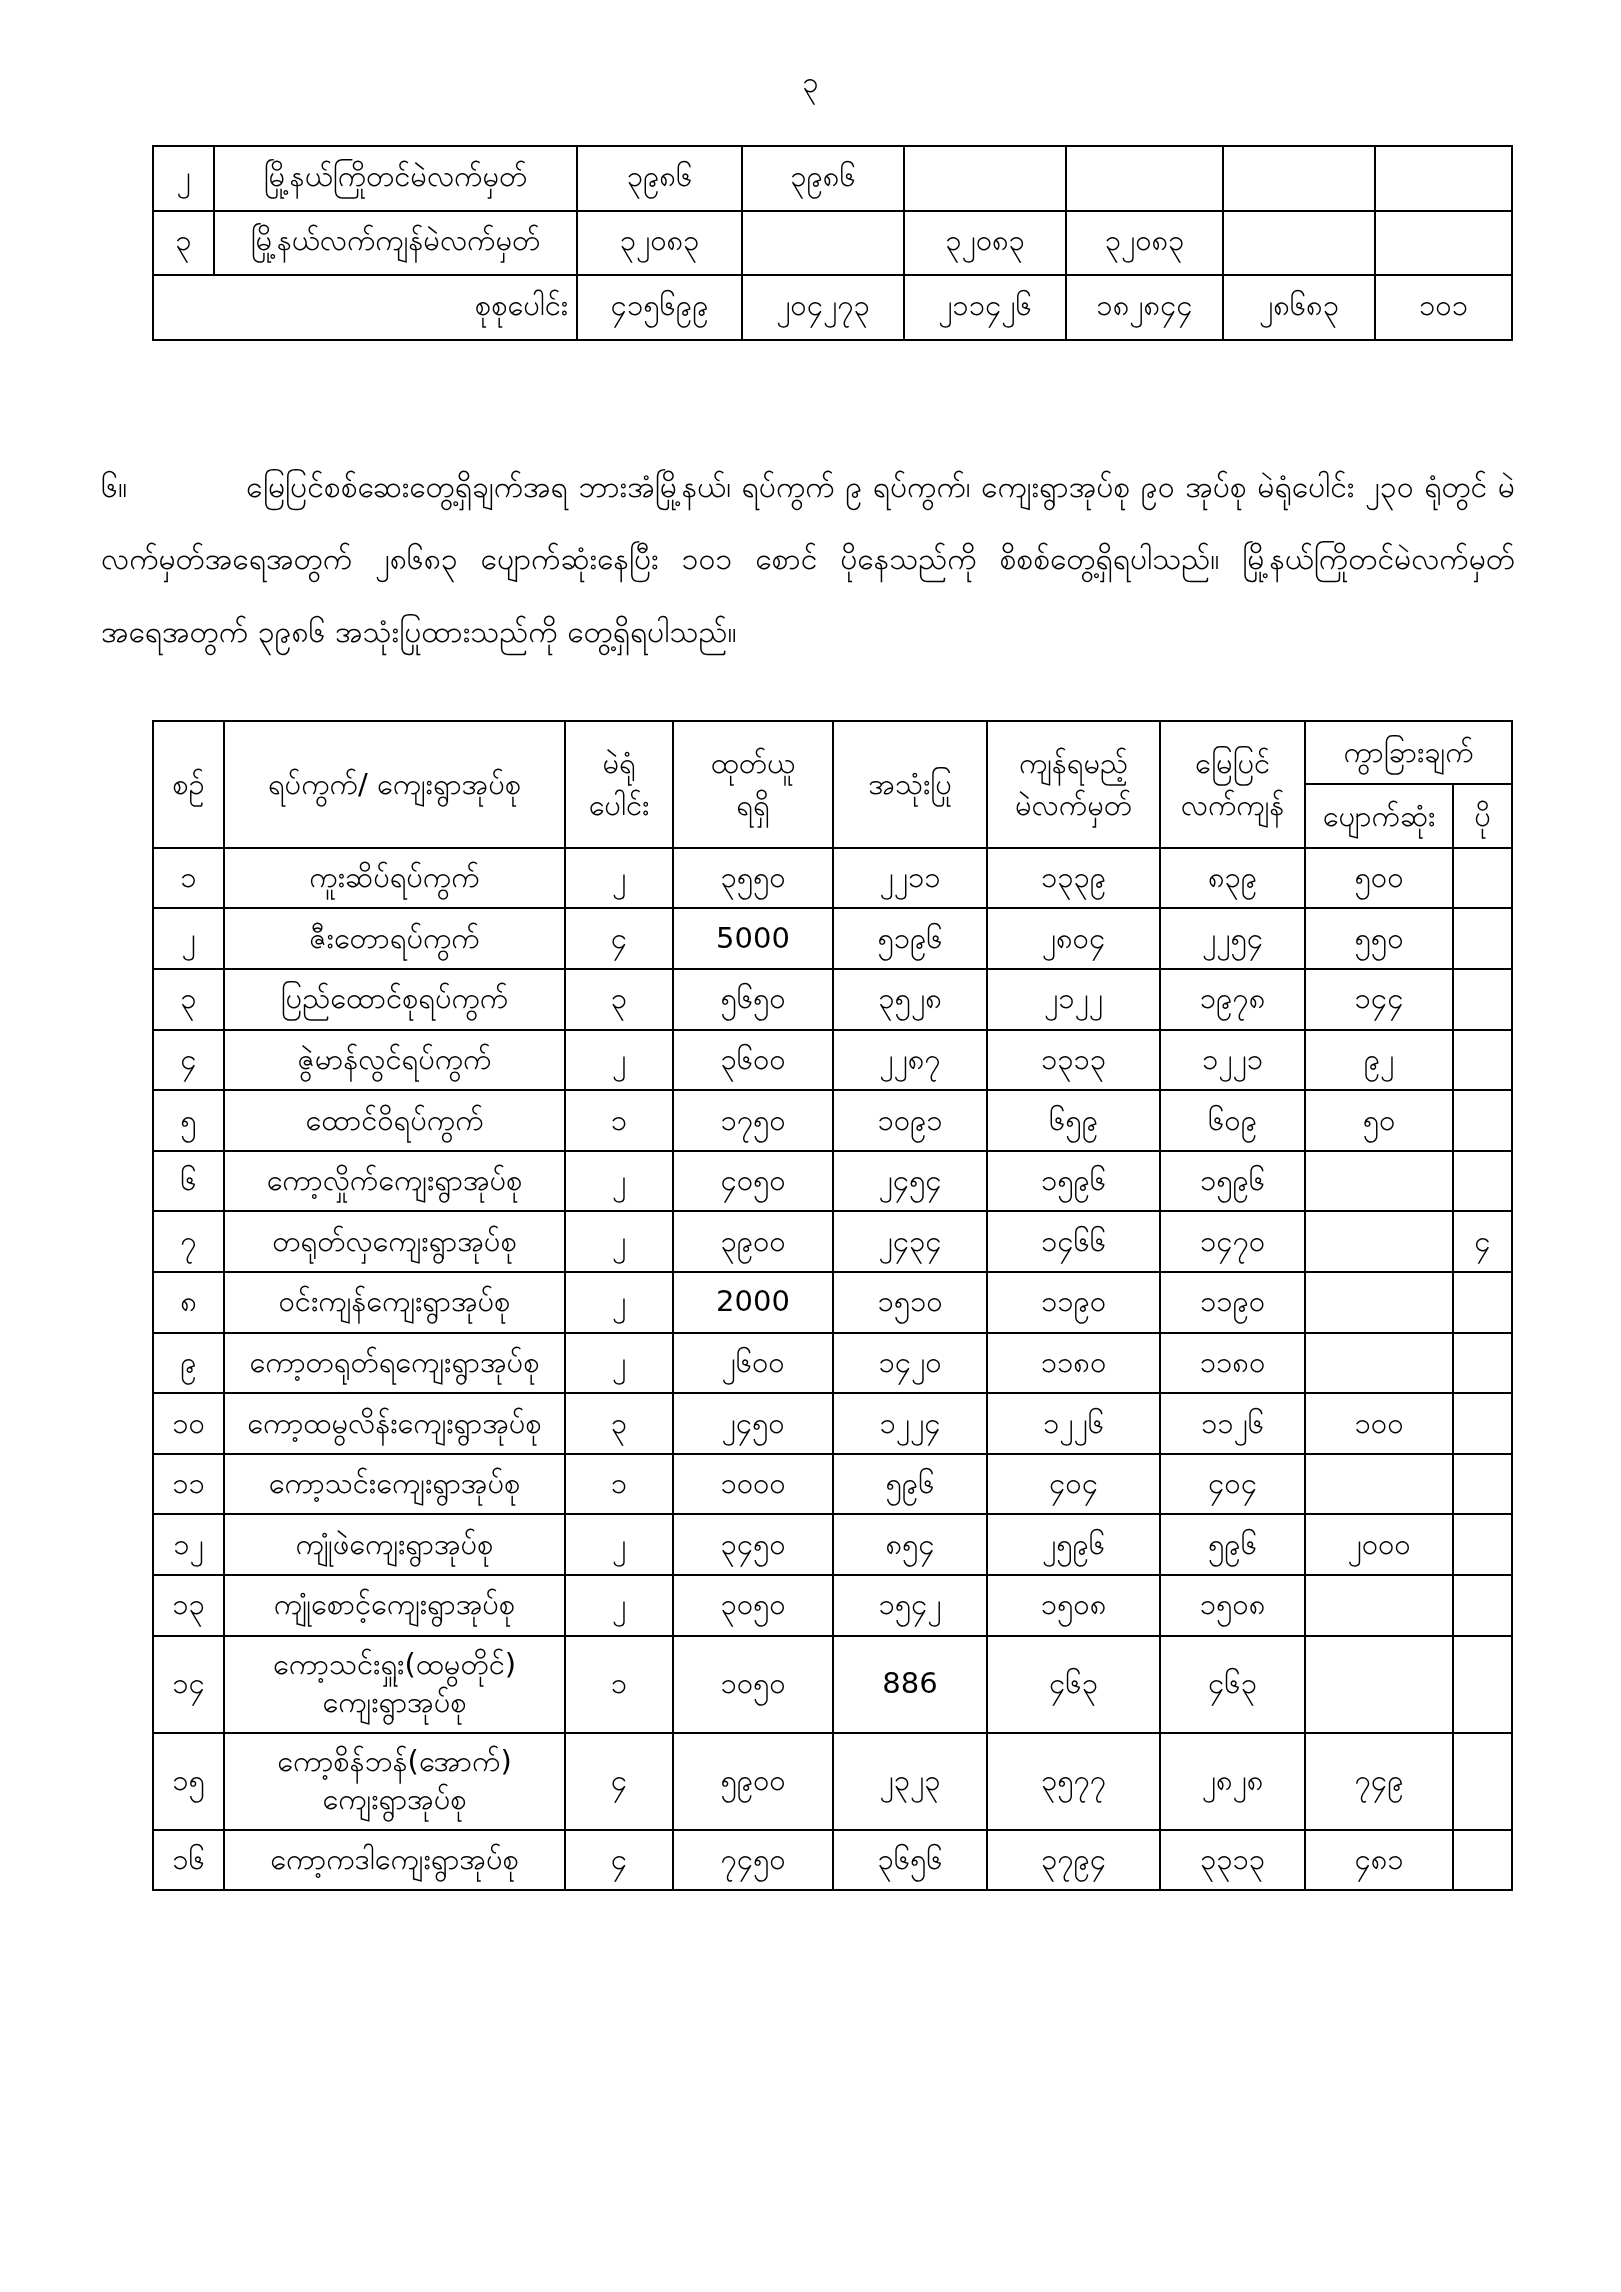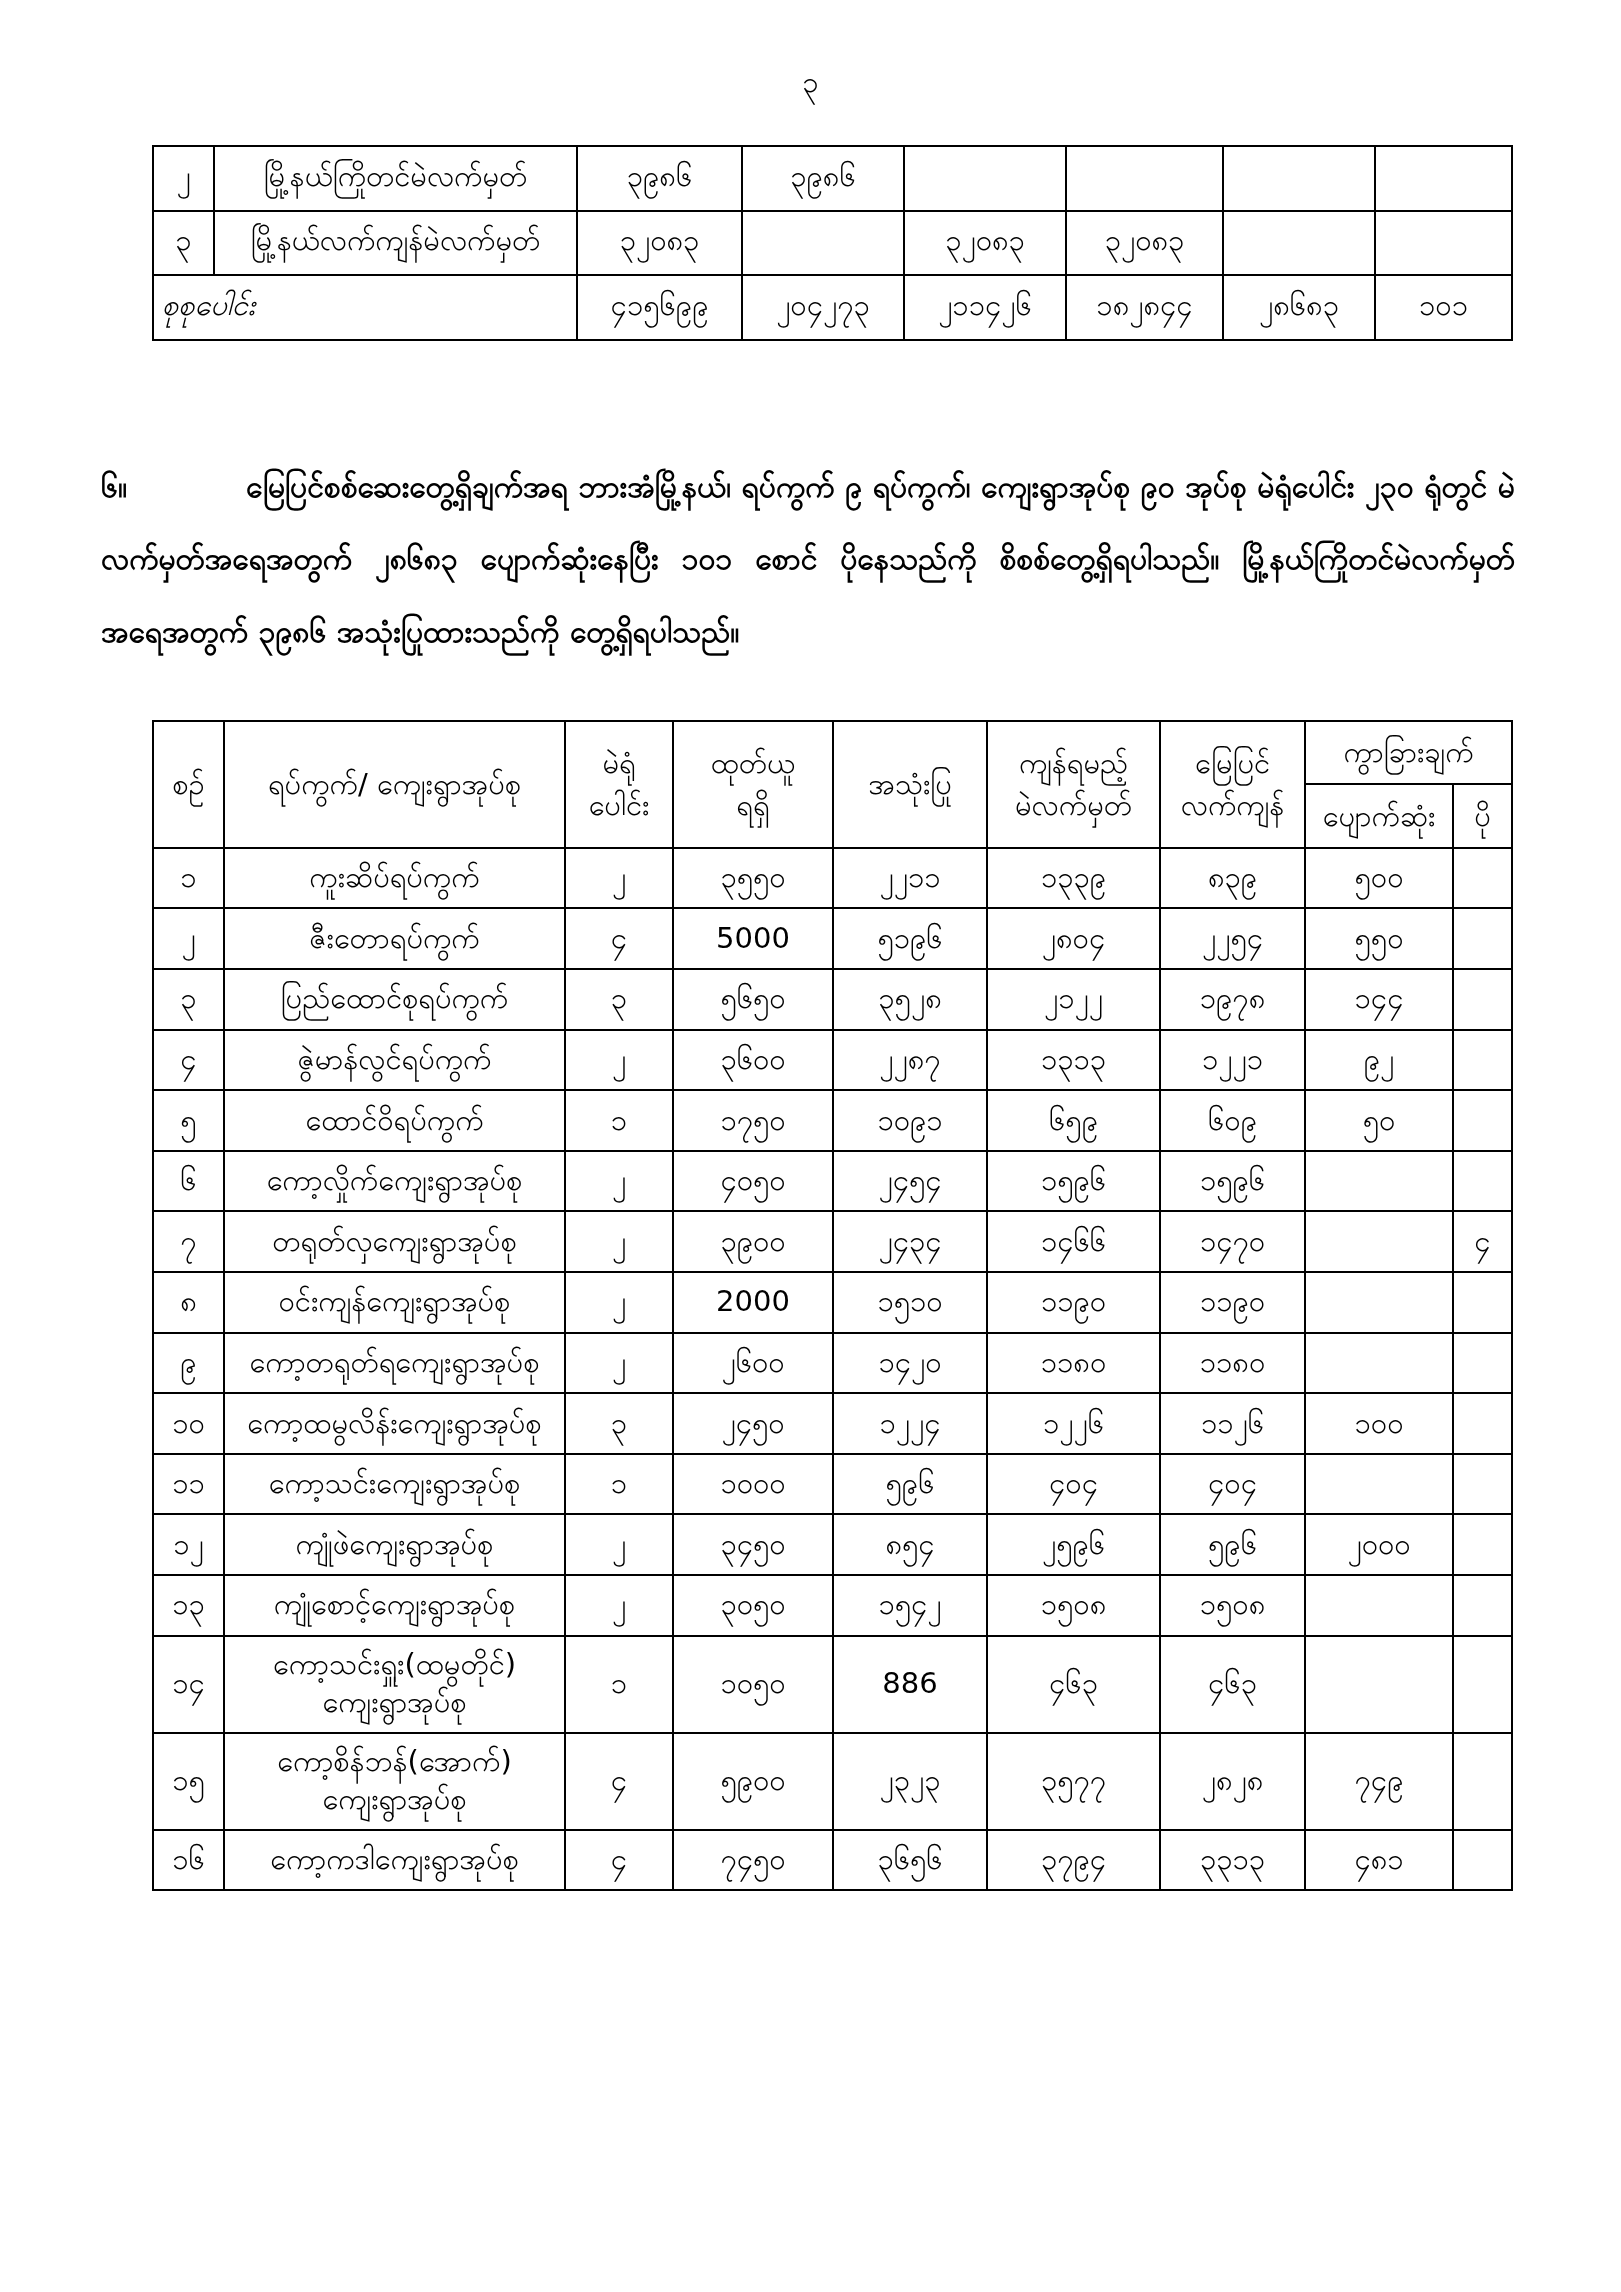--- a/index.html
+++ b/index.html
@@ -31,29 +31,29 @@
     padding:9.8px 7.8px;
     overflow:hidden;
     vertical-align:middle;
   }
   table.tbl{border:2.9px solid #000;}
   .top-table{margin-top:39px;}
   .top-table td{padding:15.7px 7.8px;}
   .c-no{text-align:center;}
   .c-name{text-align:center;white-space:pre-line;padding-left:11.8px;}
   .c-val{text-align:center;}
-  .c-total{text-align:left;font-style:italic;}
+  .c-total{text-align:right;}
   
   .para{
     margin:0 106px 0 101px;
     font-size:30px;
     line-height:2.42;
     text-align:justify;
   }
-  .para-6{margin-top:110px;font-weight:bold;}
+  .para-6{margin-top:110px;}
   .para-7{margin-top:25.5px;}
   .para-num{
     display:inline-block;
     width:145px;
   }
   
   .main-table{margin-top:51px;padding-left:46px;}
   .main-table th{
     text-align:center;
     white-space:pre-line;

